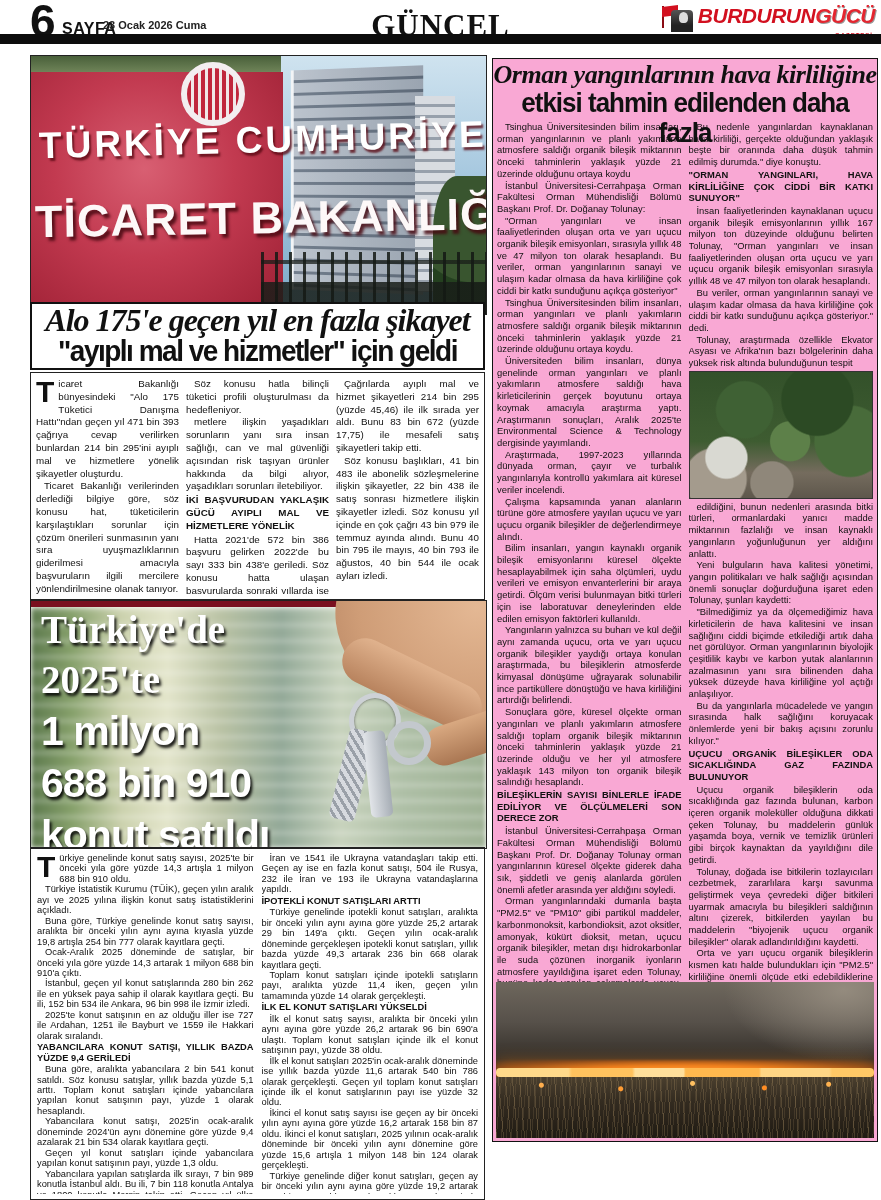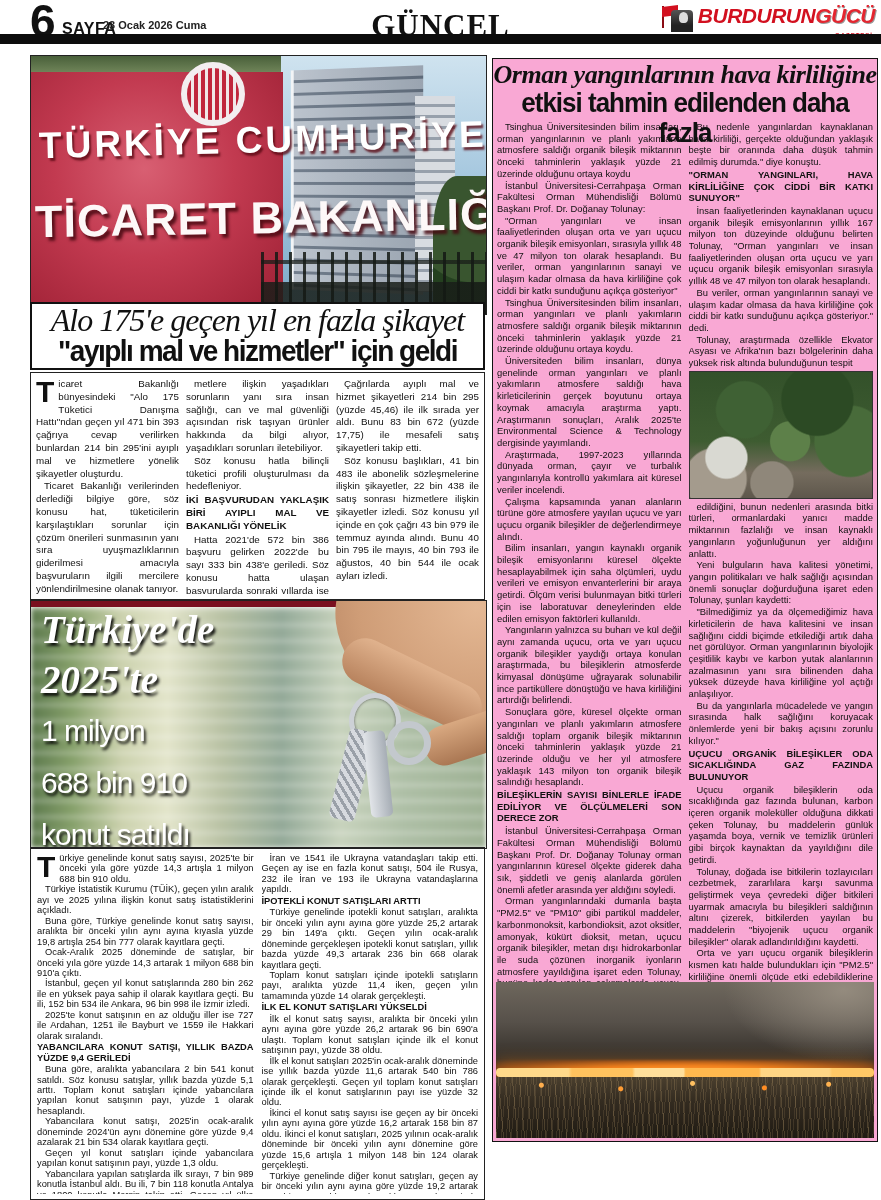--- a/index.html
+++ b/index.html
@@ -39,40 +39,40 @@
   .p1-foliage{position:absolute;left:0;top:0;width:250px;height:22px;background:linear-gradient(180deg,#49603a,#6d8257 70%,transparent);}
   .p1-wall{position:absolute;left:0;top:16px;width:252px;height:242px;background:radial-gradient(circle at 45% 40%,#d85f72 0%,#c23a50 45%,#9c1f33 100%);}
   .p1-emblem{position:absolute;left:150px;top:6px;width:52px;height:52px;border-radius:50%;border:6px solid #f3eef0;background:repeating-linear-gradient(90deg,#c0273c 0 4px,#f0e8e8 4px 7px);}
   .p1-sign1{position:absolute;left:8px;top:66px;width:244px;font-weight:bold;font-size:37px;color:#fff;letter-spacing:3px;white-space:nowrap;text-shadow:2px 3px 2px rgba(90,10,20,.8);transform:rotate(-1.5deg);}
   .p1-sign2{position:absolute;left:4px;top:138px;width:248px;font-weight:bold;font-size:45px;color:#fdf8f8;letter-spacing:1px;white-space:nowrap;text-shadow:3px 4px 3px rgba(70,8,16,.85);transform:rotate(-1deg);}
   .p1-fence{position:absolute;left:230px;top:196px;width:225px;height:62px;background:
      repeating-linear-gradient(90deg,rgba(20,25,20,.85) 0 3px,transparent 3px 14px),
      linear-gradient(180deg,transparent 0 8px,rgba(25,30,25,.75) 8px 12px,transparent 12px 30px,rgba(25,30,25,.85) 30px 100%);}
   
   .a1-headbox{position:absolute;left:30px;top:302px;width:455px;height:68px;background:#fff;border:2px solid #111;box-sizing:border-box;text-align:center;}
-  .a1h1{font-family:"Liberation Serif",serif;font-style:italic;font-weight:normal;font-size:32px;line-height:33px;letter-spacing:-1px;}
+  .a1h1{font-family:"Liberation Serif",serif;font-style:italic;font-weight:bold;font-size:32px;line-height:33px;letter-spacing:-1px;}
   .a1h2{font-weight:bold;font-size:28px;line-height:30px;letter-spacing:-1.5px;transform:scaleY(1.05);}
   .a1-body{position:absolute;left:30px;top:372px;width:455px;height:228px;border:1px solid #222;box-sizing:border-box;display:flex;gap:7px;padding:5px;}
   .a1col{flex:1;font-size:9.8px;line-height:12.8px;height:216px;}
   
   .photo2{position:absolute;left:30px;top:600px;width:455px;height:247px;overflow:hidden;border:1px solid #222;}
   .p2-redline{position:absolute;left:0;top:0;width:455px;height:6px;background:#7a1020;}
   .p2-bg{position:absolute;left:0;top:6px;width:455px;height:241px;filter:blur(2.5px);background:
       repeating-linear-gradient(180deg,rgba(255,255,255,.25) 0 4px,transparent 4px 16px),
       linear-gradient(90deg,#5d7a4e 0%,#86a06b 9%,#ccd2ae 20%,#e3e5cb 30%,#b9c2a4 42%,#93a998 55%,#c8d3bd 68%,#aebfa6 82%,#9fb295 100%);}
   .p2-hand{position:absolute;left:300px;top:-30px;width:200px;height:150px;background:radial-gradient(ellipse at 70% 20%,#e4b894 0%,#cf9d77 60%,#b07e5c 100%);border-radius:0 0 0 70%;transform:rotate(8deg);}
   .p2-finger{position:absolute;left:306px;top:60px;width:150px;height:46px;background:linear-gradient(180deg,#e0b28d,#b8835e);border-radius:26px;transform:rotate(26deg);}
   .p2-thumb{position:absolute;left:392px;top:116px;width:95px;height:40px;background:linear-gradient(180deg,#d9a981,#aa7753);border-radius:24px;transform:rotate(-18deg);}
   .p2-ring{position:absolute;left:318px;top:92px;width:42px;height:46px;border:5px solid #cdd1d6;border-radius:50%;box-shadow:0 0 3px #555 inset;}
   .p2-key1{position:absolute;left:308px;top:128px;width:26px;height:92px;background:repeating-linear-gradient(45deg,#d7dadf 0 4px,#9aa0a8 4px 7px);border-radius:6px;transform:rotate(14deg);}
   .p2-key2{position:absolute;left:336px;top:130px;width:22px;height:86px;background:linear-gradient(90deg,#e2e5e9,#a6adb5);border-radius:5px;transform:rotate(-6deg);}
   .p2-key3{position:absolute;left:356px;top:120px;width:30px;height:30px;border:7px solid #c3c8cd;border-radius:50%;}
   .p2-overlay{position:absolute;left:10px;top:4px;color:#fff;}
-  .p2-l-serif{font-family:"Liberation Serif",serif;font-style:italic;font-weight:bold;font-size:39px;line-height:50px;text-shadow:2px 3px 3px rgba(0,0,0,.9);}
-  .p2-l-sans{font-weight:normal;font-size:30px;line-height:52px;letter-spacing:-1px;text-shadow:2px 3px 3px rgba(0,0,0,.9);}
+  .p2-l-serif{font-family:"Liberation Serif",serif;font-weight:bold;font-size:39px;line-height:50px;text-shadow:2px 3px 3px rgba(0,0,0,.9);}
+  .p2-l-sans{font-weight:bold;font-size:41px;line-height:52px;letter-spacing:-1px;text-shadow:2px 3px 3px rgba(0,0,0,.9);}
   
   .a2-body{position:absolute;left:30px;top:847px;width:455px;height:353px;border:1px solid #222;box-sizing:border-box;display:flex;gap:8px;padding:5px 6px;}
   .a2col{flex:1;font-size:9.3px;line-height:10.45px;height:341px;}
   
   .a3-box{position:absolute;left:492px;top:58px;width:386px;height:1084px;border:1px solid #111;box-sizing:border-box;background:#f9a8d4;}
   .a3-head{position:absolute;left:0;top:1px;width:100%;text-align:center;}
   .a3h1{font-family:"Liberation Serif",serif;font-style:italic;font-weight:bold;font-size:26px;line-height:29px;letter-spacing:-.5px;}
   .a3h2{font-weight:bold;font-size:26px;line-height:28px;letter-spacing:-1px;transform:scaleY(1.08);}
   .a3-cols{position:absolute;left:4px;top:62px;width:376px;height:916px;display:flex;gap:7px;}
   .a3col{flex:1;font-size:9.4px;line-height:11.7px;height:916px;}
@@ -151,23 +151,23 @@
     <div class="a1h1">Alo 175'e geçen yıl en fazla şikayet</div>
     <div class="a1h2">"ayıplı mal ve hizmetler" için geldi</div>
   </div>
 
   <div class="a1-body">
     <div class="col a1col">
         <p class="para drop"><span class="dropcap">T</span>icaret Bakanlığı bünyesindeki "Alo 175 Tüketici Danışma Hattı"ndan geçen yıl 471 bin 393 çağrıya cevap verilirken bunlardan 214 bin 295'ini ayıplı mal ve hizmetlere yönelik şikayetler oluşturdu.</p>
         <p class="para">Ticaret Bakanlığı verilerinden derlediği bilgiye göre, söz konusu hat, tüketicilerin karşılaştıkları sorunlar için çözüm önerileri sunmasının yanı sıra uyuşmazlıklarının giderilmesi amacıyla başvuruların ilgili mercilere yönlendirilmesine olanak tanıyor.</p>
       </div>
     <div class="col a1col">
+        <p class="para">Söz konusu hatla bilinçli tüketici profili oluşturulması da hedefleniyor.</p>
         <p class="para">metlere ilişkin yaşadıkları sorunların yanı sıra insan sağlığı, can ve mal güvenliği açısından risk taşıyan ürünler hakkında da bilgi alıyor, yaşadıkları sorunları iletebiliyor.</p>
-        <p class="para">Söz konusu hatla bilinçli tüketici profili oluşturulması da hedefleniyor.</p>
-        <p class="subhead">İKİ BAŞVURUDAN YAKLAŞIK BİRİ AYIPLI MAL VE BAKANLIĞI YÖNELİK</p>
+        <p class="subhead">İKİ BAŞVURUDAN YAKLAŞIK GÜCÜ AYIPLI MAL VE HİZMETLERE YÖNELİK</p>
         <p class="para">Hatta 2021'de 572 bin 386 başvuru gelirken 2022'de bu sayı 333 bin 438'e geriledi. Söz konusu hatta ulaşan başvurularda sonraki yıllarda ise düzenli artış görüldü. Bu kapsamda 2023'te 385 bin 682,</p>
       </div>
     <div class="col a1col">
         <p class="para">Çağrılarda ayıplı mal ve hizmet şikayetleri 214 bin 295 (yüzde 45,46) ile ilk sırada yer aldı. Bunu 83 bin 672 (yüzde 17,75) ile mesafeli satış şikayetleri takip etti.</p>
         <p class="para">Söz konusu başlıkları, 41 bin 483 ile abonelik sözleşmelerine ilişkin şikayetler, 22 bin 438 ile satış sonrası hizmetlere ilişkin şikayetler izledi. Söz konusu yıl içinde en çok çağrı 43 bin 979 ile temmuz ayında alındı. Bunu 40 bin 795 ile mayıs, 40 bin 793 ile ağustos, 40 bin 544 ile ocak ayları izledi. </p>
       </div>
   </div>
 
   <div class="photo2">
     <div class="p2-bg"></div>

